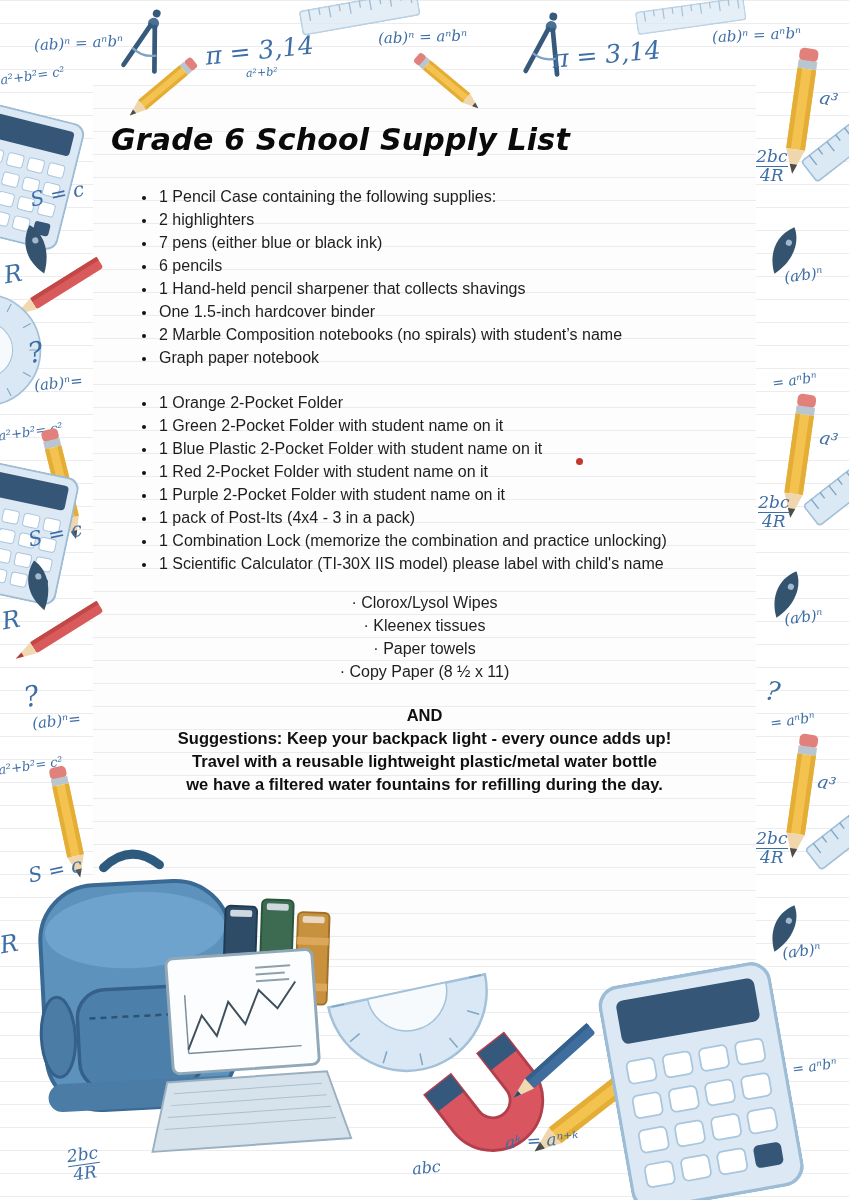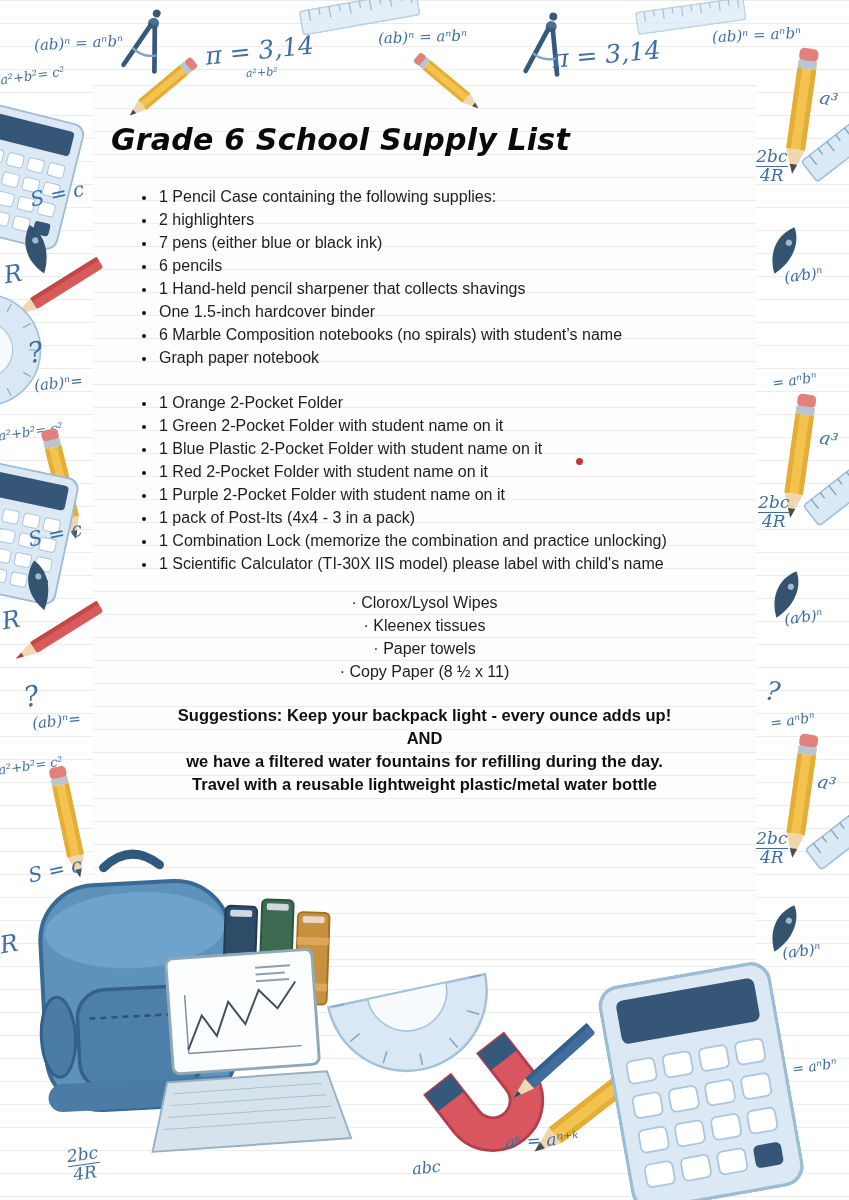--- a/index.html
+++ b/index.html
@@ -180,21 +180,21 @@
   <div class="content-card">
     <h1 class="title">Grade 6 School Supply List</h1>
 
     <ul class="supply first">
       <li>1 Pencil Case containing the following supplies:</li>
       <li>2 highlighters</li>
       <li>7 pens (either blue or black ink)</li>
       <li>6 pencils</li>
       <li>1 Hand-held pencil sharpener that collects shavings</li>
       <li>One 1.5-inch hardcover binder</li>
-      <li>6 Marble Composition notebooks (no spirals) with student’s name</li>
+      <li>2 Marble Composition notebooks (no spirals) with student’s name</li>
       <li>Graph paper notebook</li>
     </ul>
 
     <ul class="supply second">
       <li>1 Orange 2-Pocket Folder</li>
       <li>1 Green 2-Pocket Folder with student name on it</li>
       <li>1 Blue Plastic 2-Pocket Folder with student name on it</li>
       <li>1 Red 2-Pocket Folder with student name on it</li>
       <li>1 Purple 2-Pocket Folder with student name on it</li>
       <li>1 pack of Post-Its  (4x4 - 3 in a pack)</li>
@@ -204,24 +204,24 @@
 
 
     <div class="donation-items">
       <div>· Clorox/Lysol Wipes</div>
       <div>· Kleenex tissues</div>
       <div>· Paper towels</div>
       <div>· Copy Paper (8 ½ x 11)</div>
     </div>
 
     <div class="suggestions">
+      <div>AND</div>
       <div>Suggestions: Keep your  backpack light - every ounce adds up!</div>
-      <div>AND</div>
+      <div>Travel with a reusable lightweight plastic/metal water bottle</div>
       <div>we have a filtered water fountains for refilling during the day.</div>
-      <div>Travel with a reusable lightweight plastic/metal water bottle</div>
     </div>
   </div>
 
   <div>
 
     <div class="d formula" style="left:34px;top:34px;font-size:15px;transform:rotate(-3deg)">(ab)ⁿ = aⁿbⁿ</div>
     <div class="d" style="left:118px;top:6px;transform:rotate(18deg)"><svg width="55" height="75">
           <use href="#sym-compass"></use>
         </svg></div>
     <div class="d" style="left:150px;top:44px;transform:rotate(50deg)"><svg width="20" height="88">

